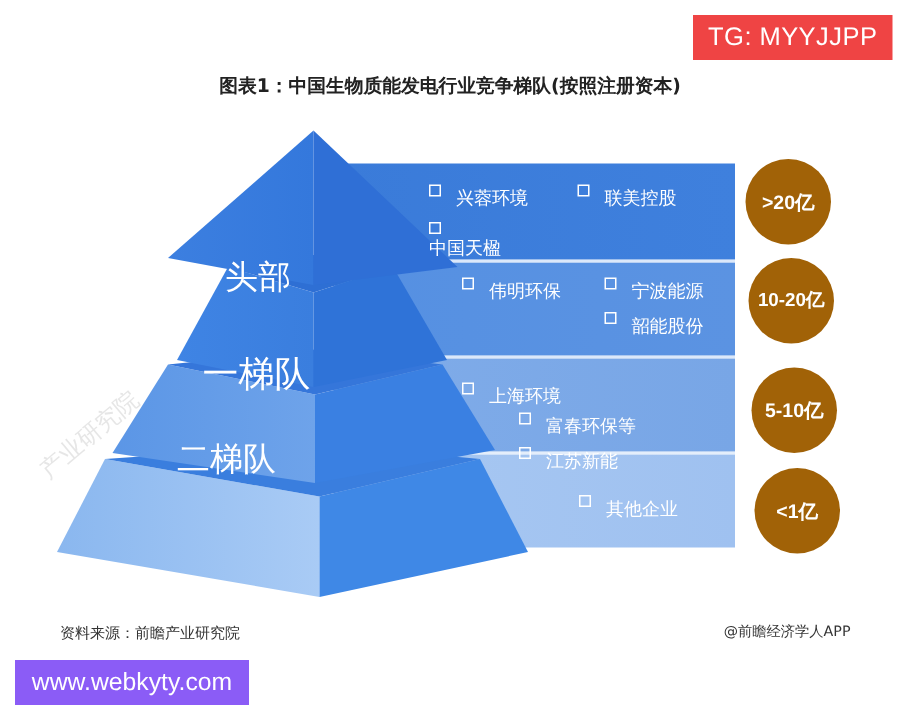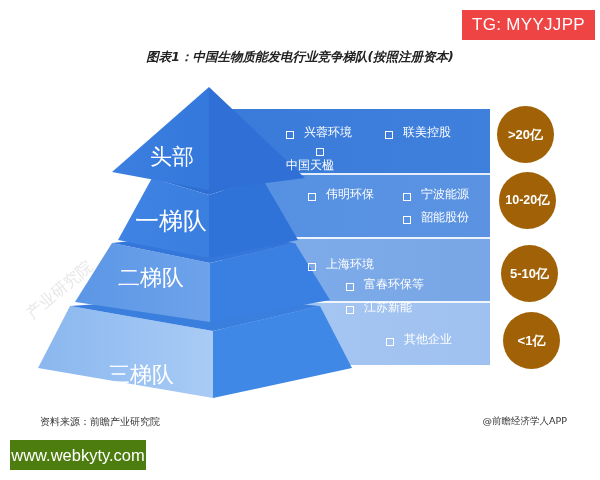--- a/index.html
+++ b/index.html
@@ -2,36 +2,36 @@
 <html><head>
 <meta charset="utf-8">
 <style>
   html, body { margin: 0; padding: 0; background: #ffffff; }
   body { width: 600px; height: 480px; position: relative; overflow: hidden;
          font-family: "DejaVu Sans", "Liberation Sans", sans-serif; }
   .tg-badge { position: absolute; left: 462px; top: 10px; width: 133px; height: 30px;
               background: #ef4444; color: #ffffff; font-family: "Liberation Sans", sans-serif;
               font-size: 17px; line-height: 30px; text-align: center; letter-spacing: 0.3px; }
   .title { position: absolute; left: 0; top: 49px; width: 600px; text-align: center;
-           font-size: 12.5px; font-weight: bold; color: #222222; font-style: italic; }
+           font-size: 12.5px; font-weight: bold; color: #222222; }
   .diagram { position: absolute; left: 0; top: 0; width: 600px; height: 480px; }
   .band-text { position: absolute; color: #ffffff; font-size: 12px; line-height: 16px;
                white-space: nowrap; }
   .bullet { display: inline-block; width: 6px; height: 6px; border: 1.5px solid #ffffff;
             margin-right: 10px; vertical-align: middle; position: relative; top: -1px; }
-  .item { position: absolute; white-space: nowrap; display: flex; align-items: flex-end; }
-  .tier-label { position: absolute; color: #ffffff; font-size: 22px; white-space: nowrap; }
+  .item { position: absolute; white-space: nowrap; display: flex; align-items: flex-start; }
+  .tier-label { position: absolute; color: #ffffff; font-size: 22px; white-space: nowrap; margin-top: 28px; }
   .circle { position: absolute; width: 57px; height: 57px; border-radius: 50%;
             background: #a16207; color: #ffffff; font-size: 13px; font-weight: bold;
             display: flex; align-items: center; justify-content: center;
             font-family: "Liberation Sans", sans-serif; }
   .source { position: absolute; left: 40px; top: 415px; font-size: 10px; color: #333333; }
   .credit { position: absolute; right: 33px; top: 415px; font-size: 9.5px; color: #333333; }
-  .web-badge { position: absolute; left: 10px; top: 440px; width: 136px; height: 30px;
-               background: #4d7c0f; color: #ffffff; font-family: "Liberation Sans", sans-serif;
+  .web-badge { position: absolute; left: 10px; top: 440px; width: 156px; height: 30px;
+               background: #8b5cf6; color: #ffffff; font-family: "Liberation Sans", sans-serif;
                font-size: 16.5px; line-height: 30px; text-align: center; }
   .watermark { position: absolute; color: rgba(200,200,200,0.45); font-size: 16px;
                transform: rotate(-40deg); white-space: nowrap; }
 </style>
 </head>
 <body>
 
 <div class="tg-badge">TG: MYYJJPP</div>
 
 <div class="title">图表1：中国生物质能发电行业竞争梯队(按照注册资本)</div>

